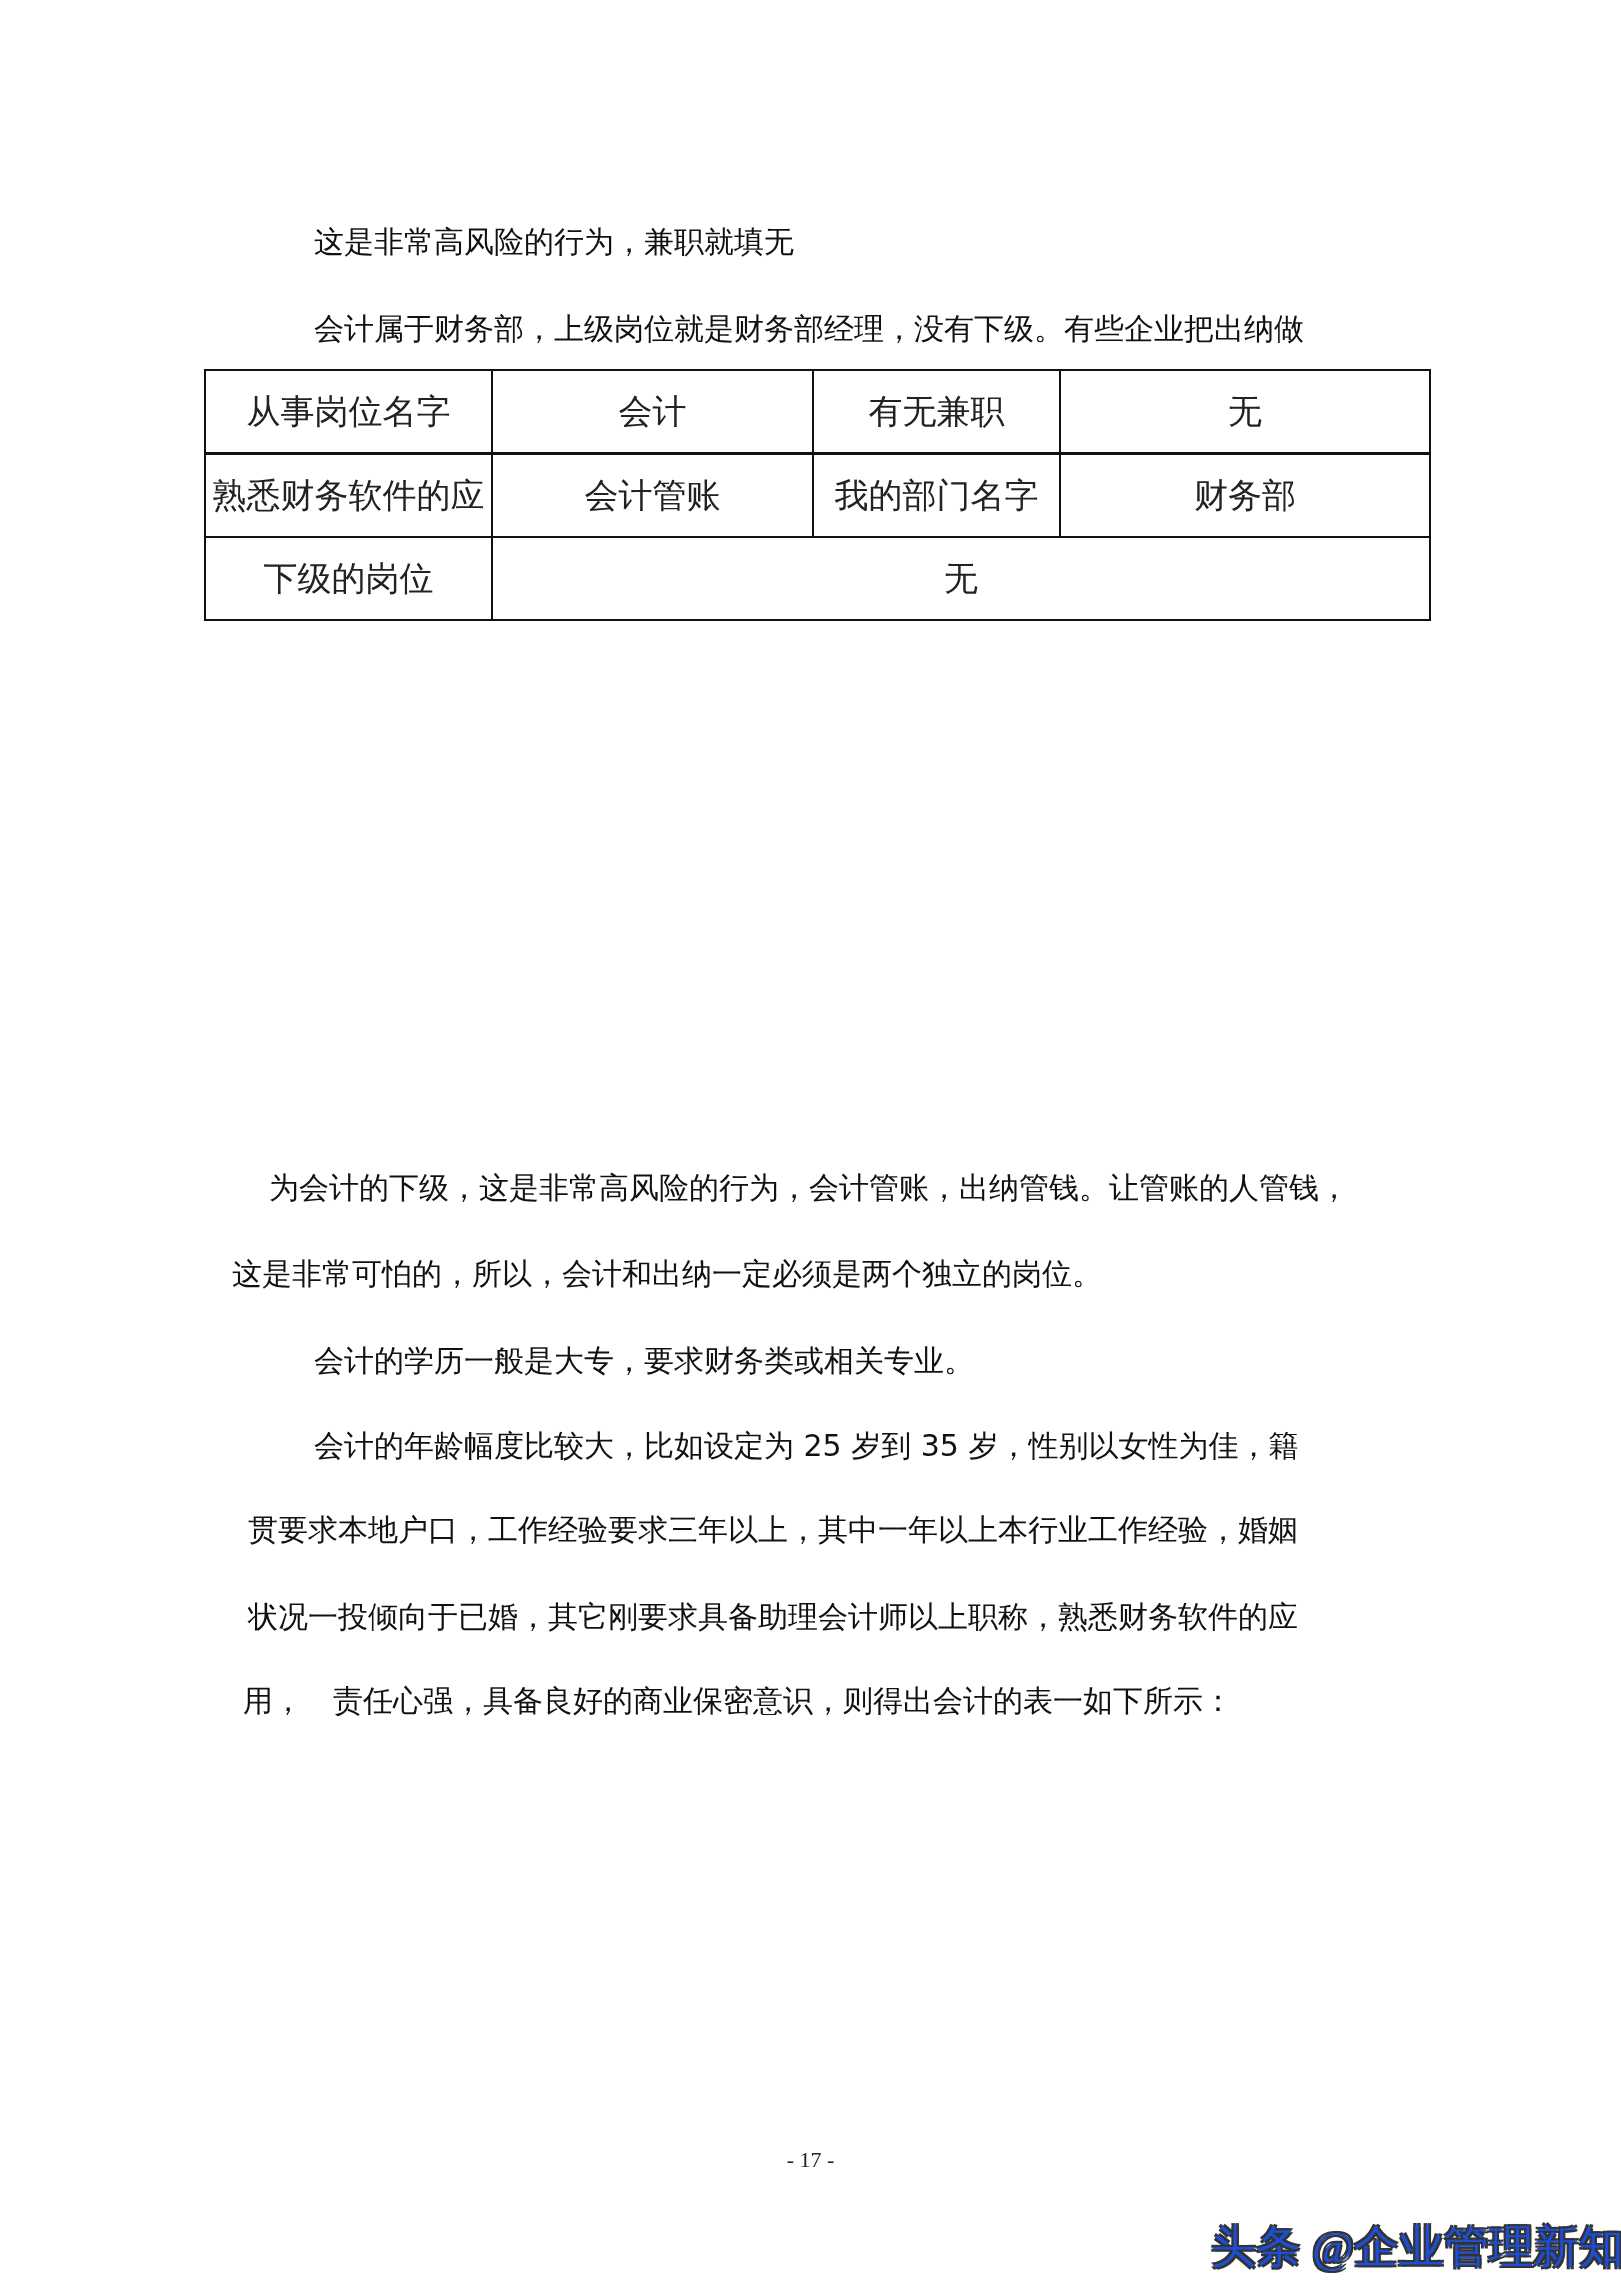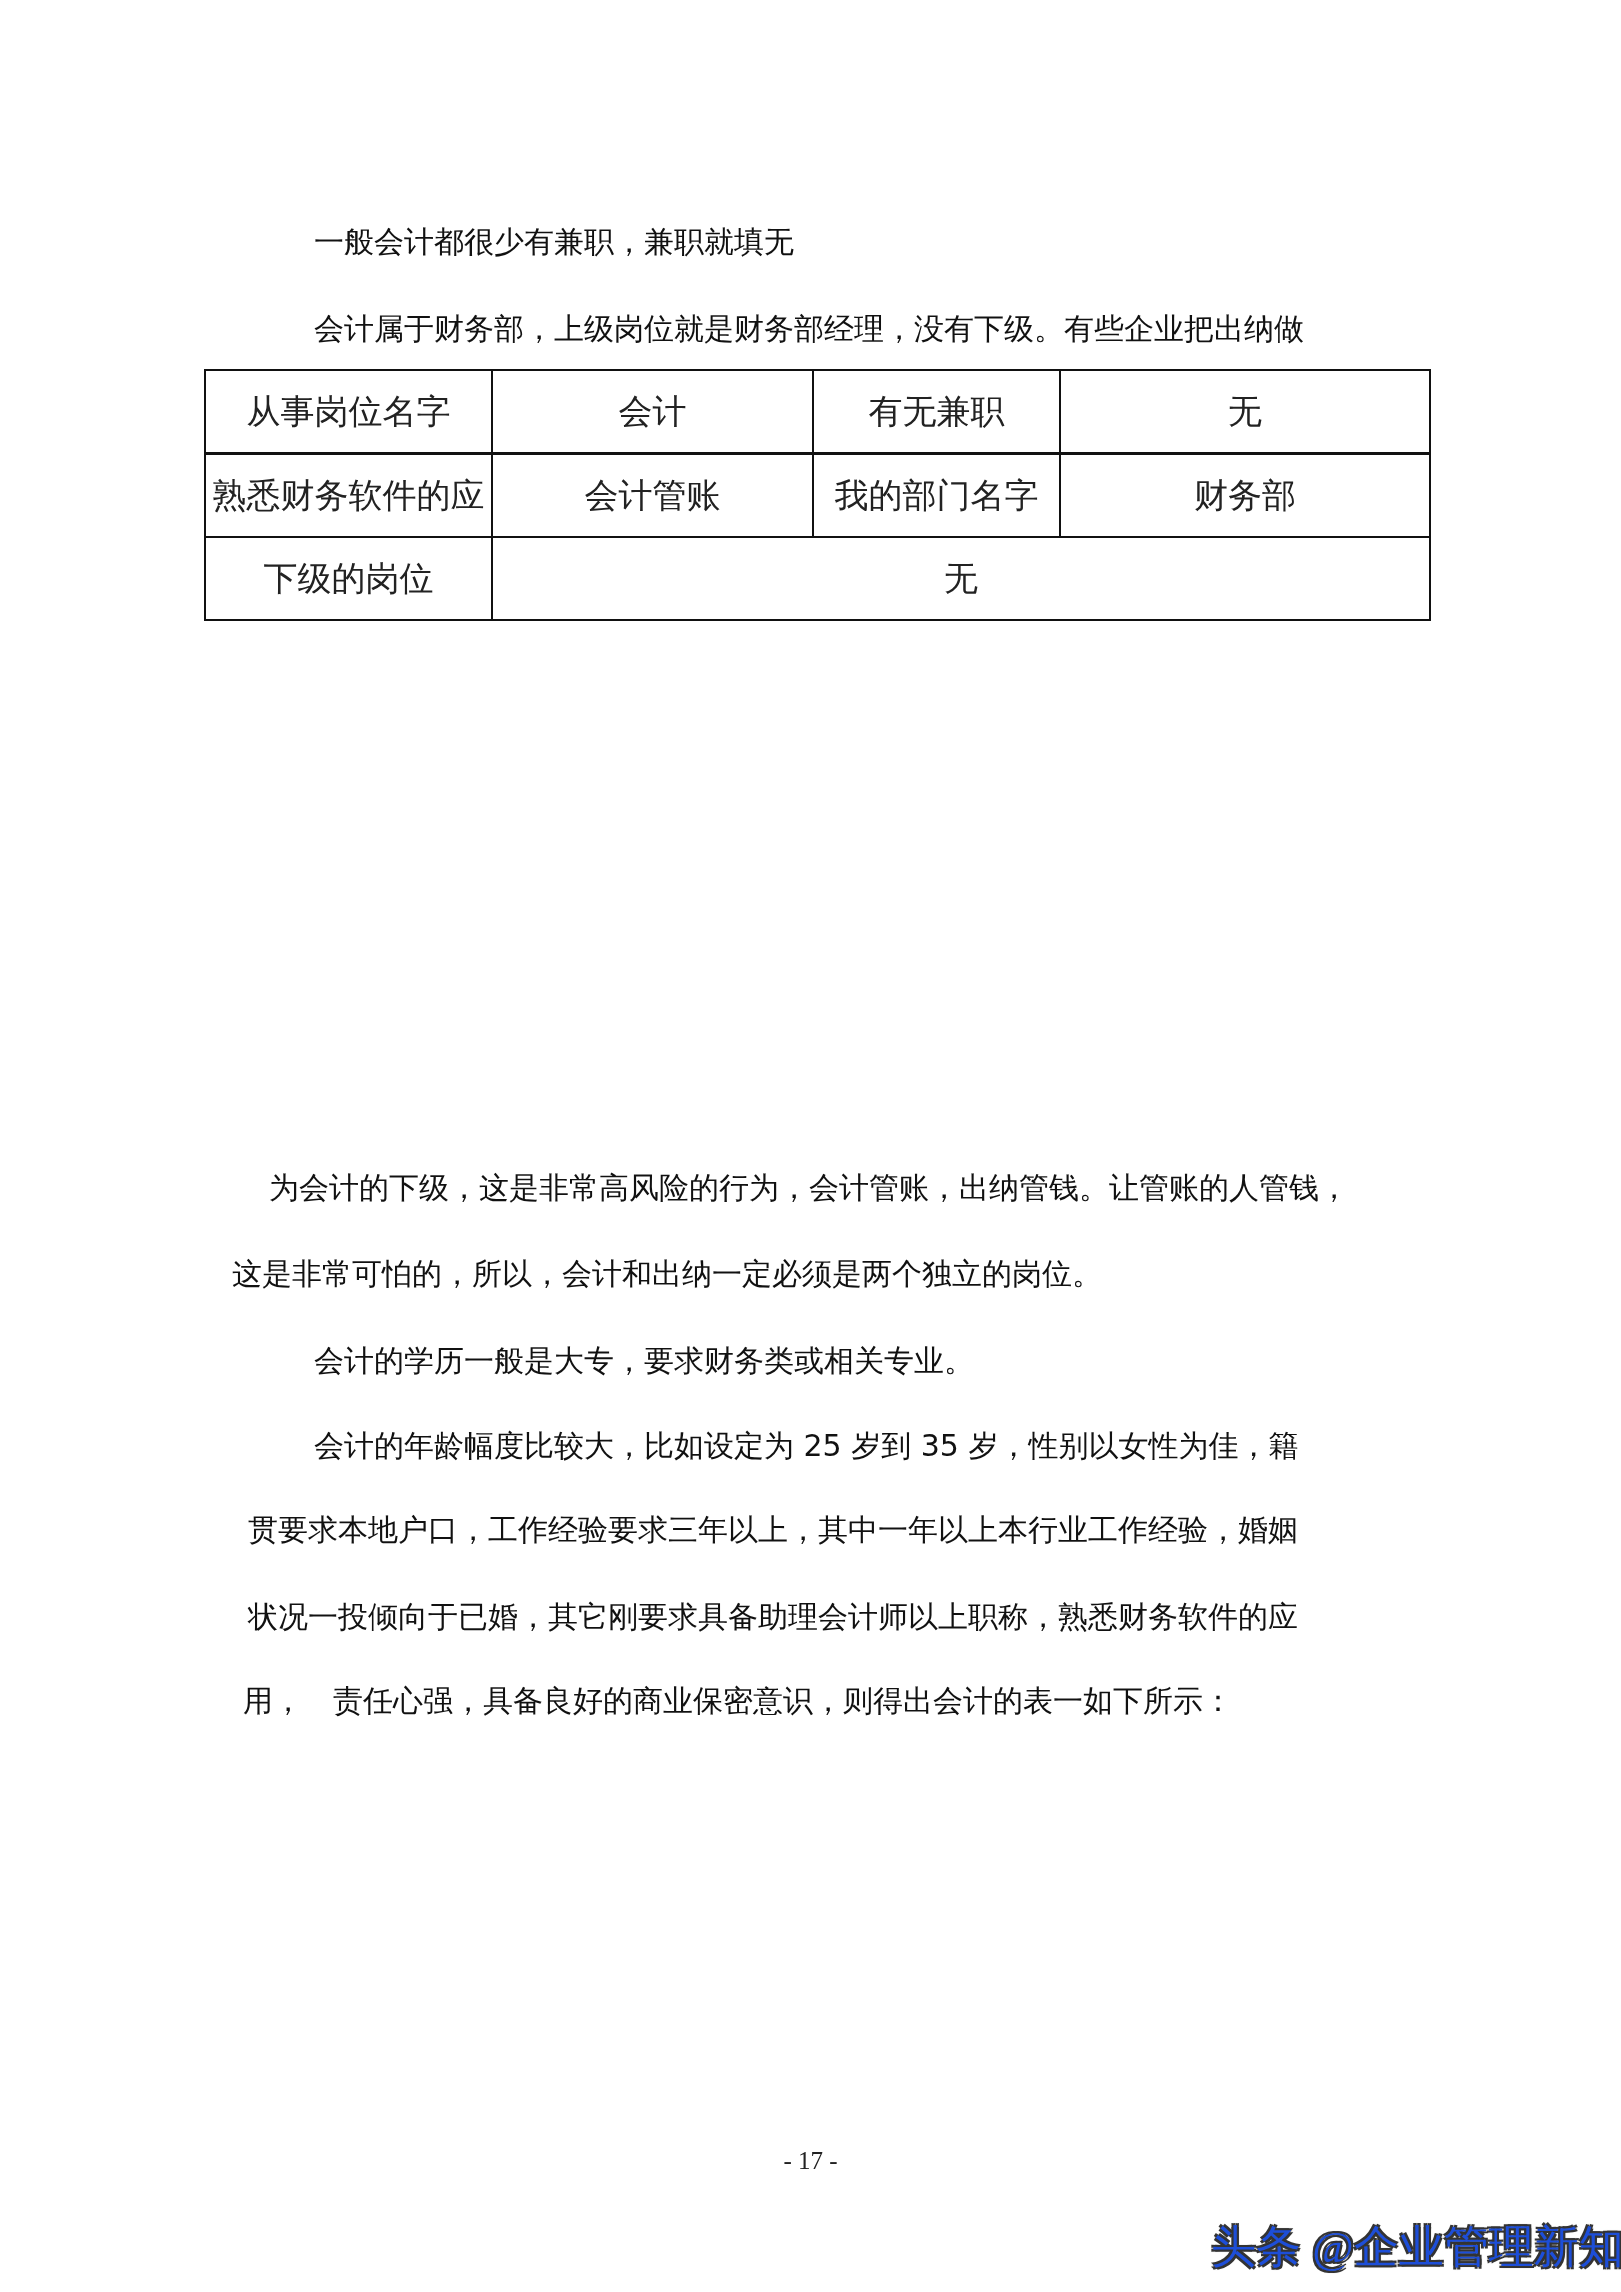--- a/index.html
+++ b/index.html
@@ -4,29 +4,29 @@
 <style>
   html, body { margin: 0; padding: 0; background: #ffffff; }
   body { width: 1621px; height: 2293px; position: relative; overflow: hidden;
          font-family: "DejaVu Sans", "Liberation Sans", sans-serif; color: #111; }
   .line { position: absolute; font-size: 30px; line-height: 39px; white-space: nowrap; letter-spacing: 0px; }
   table.job { position: absolute; left: 204px; top: 369px; width: 1226px; border-collapse: collapse; table-layout: fixed; }
   table.job td { border: 2px solid #111; height: 81px; text-align: center; vertical-align: middle;
                  font-size: 34px; color: #222; padding: 0; }
   table.job tr.r1 td { border-bottom: 3.9px solid #111; }
   .pagenum { position: absolute; top: 2147px; left: 0; width: 1621px; text-align: center;
-             font-family: "Liberation Serif", "DejaVu Serif", serif; font-size: 25px; color: #222; }
+             font-family: "Liberation Serif", "DejaVu Serif", serif; font-size: 22px; color: #222; }
   .watermark { position: absolute; left: 1211px; top: 2217px; font-size: 45px; color: #1d4ed8;
                font-family: Liberation Serif, serif; white-space: nowrap;
                text-shadow: -2px -2px 0 #333, 2px -2px 0 #333, -2px 2px 0 #333, 2px 2px 0 #333, 0 0 2.9px #000; }
 </style>
 </head>
 <body>
 
-<div class="line" style="left:314px; top:222px;">一般会计都很少有兼职，兼职就填无</div>
+<div class="line" style="left:314px; top:222px;">这是非常高风险的行为，兼职就填无</div>
 <div class="line" style="left:314px; top:309px;">会计属于财务部，上级岗位就是财务部经理，没有下级。有些企业把出纳做</div>
 
 <table class="job">
   <colgroup>
     <col style="width:287px">
       <col style="width:321px">
       <col style="width:247px">
       <col style="width:370px">
   </colgroup>
   <tbody>

